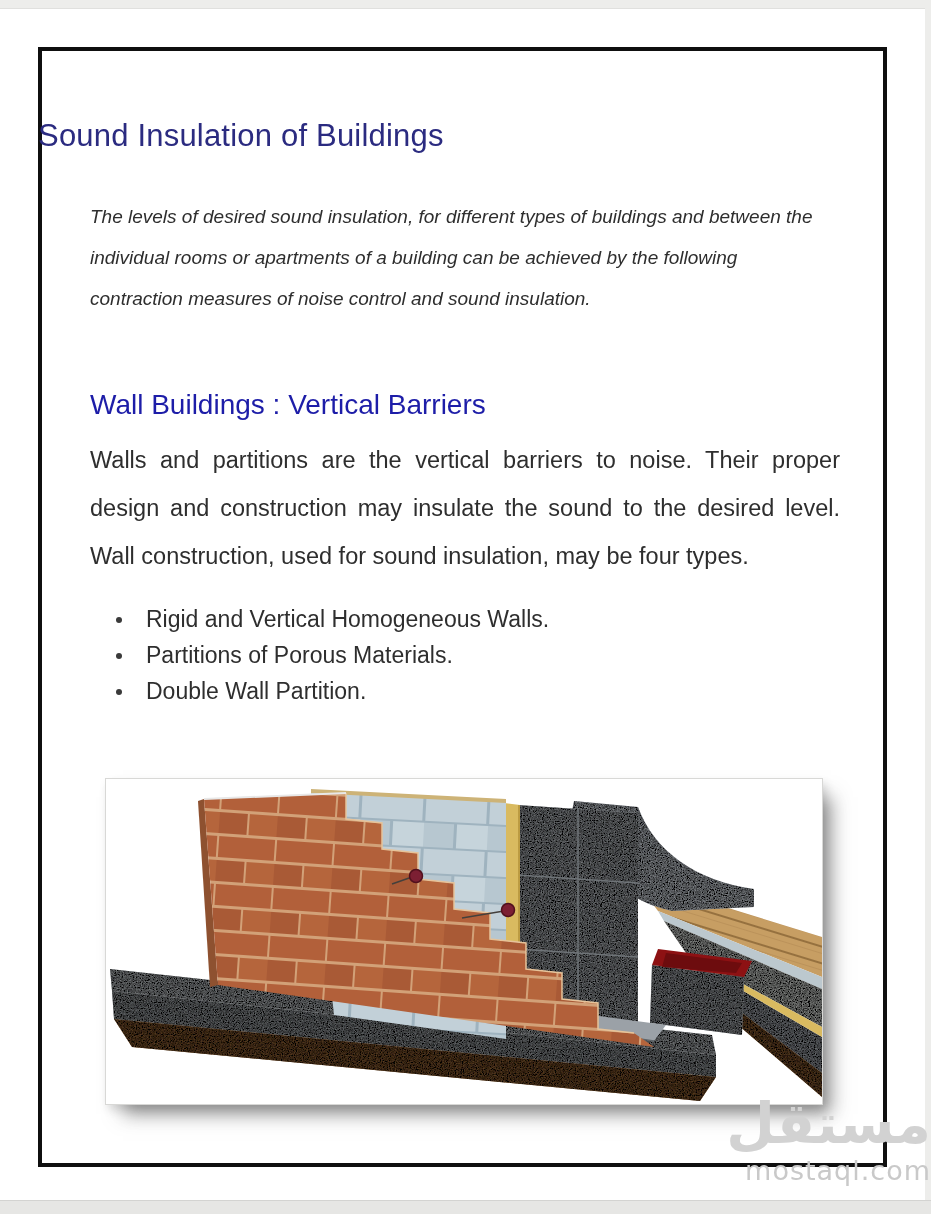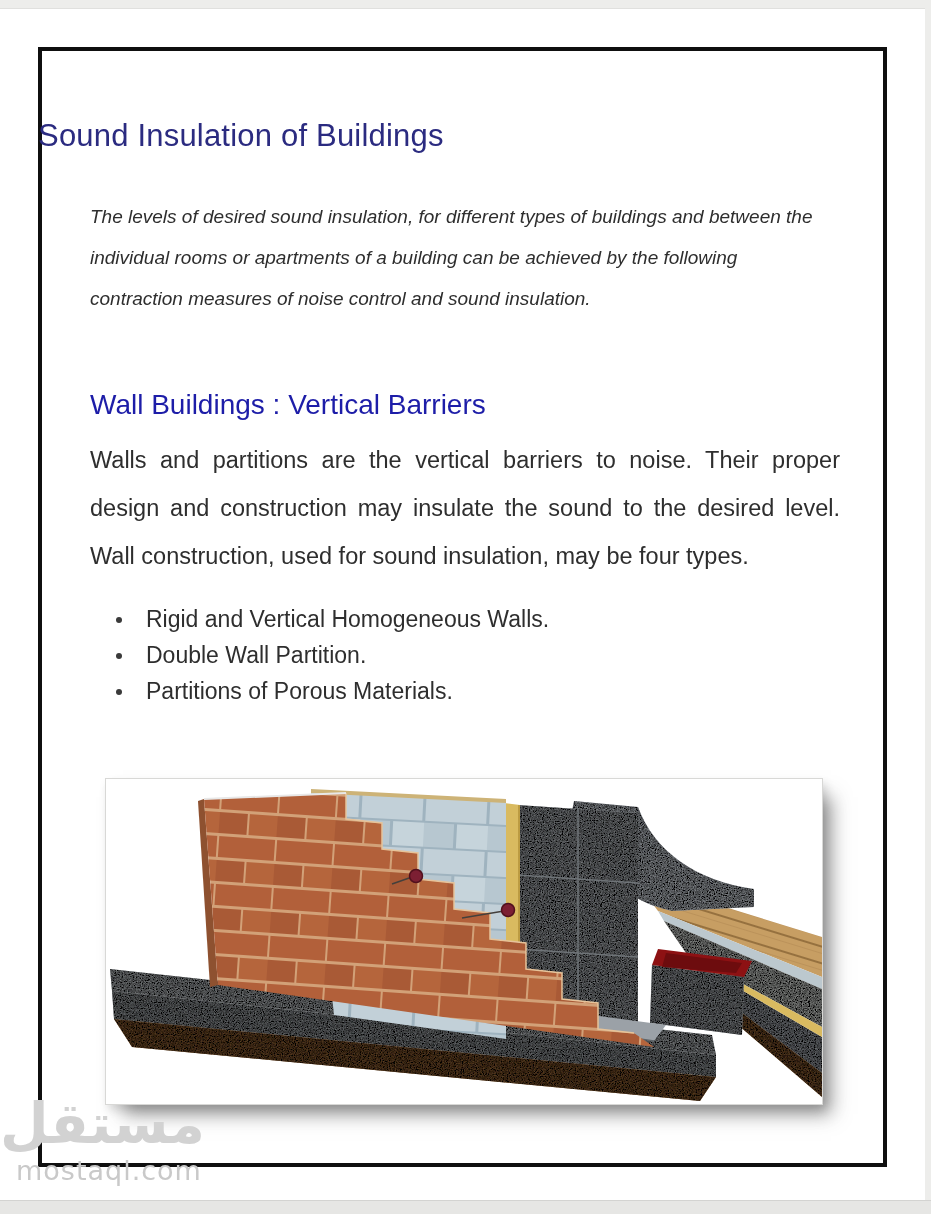--- a/index.html
+++ b/index.html
@@ -73,21 +73,21 @@
     position:absolute;left:105px;top:778px;
     width:716px;height:325px;
     background:#ffffff;
     border:1px solid #d8d8d6;
     box-shadow:13px 14px 18px -5px rgba(60,60,60,.55), 3px 5px 9px rgba(0,0,0,.12);
   }
   .figure svg{display:block;width:716px;height:325px;}
 
   .watermark{
     position:absolute;left:0;top:1094px;width:931px;
-    text-align:left;z-index:6;
+    text-align:right;z-index:6;
     pointer-events:none;
   }
   .watermark .wm-logo{
     font-family:"DejaVu Sans", sans-serif;
     font-size:56px;line-height:60px;
     font-weight:bold;
     color:#d2d2d2;
   }
   .watermark .wm-site{
     font-family:"DejaVu Sans", sans-serif;
@@ -111,22 +111,22 @@
   <div class="doc-title">Sound Insulation of Buildings</div>
 
   <div class="intro">The levels of desired sound insulation, for different types of buildings and between the individual rooms or apartments of a building can be achieved by the following contraction measures of noise control and sound insulation.</div>
 
   <div class="sec-heading">Wall Buildings : Vertical Barriers</div>
 
   <div class="sec-body">Walls and partitions are the vertical barriers to noise. Their proper design and construction may insulate the sound to the desired level. Wall construction, used for sound insulation, may be four types.</div>
 
   <ul class="bullet-list">
     <li>Rigid and Vertical Homogeneous Walls.</li>
+    <li>Partitions of Porous Materials.</li>
     <li>Double Wall Partition.</li>
-    <li>Partitions of Porous Materials.</li>
   </ul>
 
   <div class="figure">
     <svg viewBox="0 0 716 325" xmlns="http://www.w3.org/2000/svg">
       <defs>
         <pattern id="brickpat" width="58" height="48" patternUnits="userSpaceOnUse" patternTransform="rotate(4)">
           <rect width="58" height="48" fill="#d2a178"></rect>
           <rect x="1" y="1" width="56" height="21" fill="#b2603a"></rect>
           <rect x="-28" y="25" width="56" height="21" fill="#a95a36"></rect>
           <rect x="30" y="25" width="56" height="21" fill="#b5653c"></rect>

